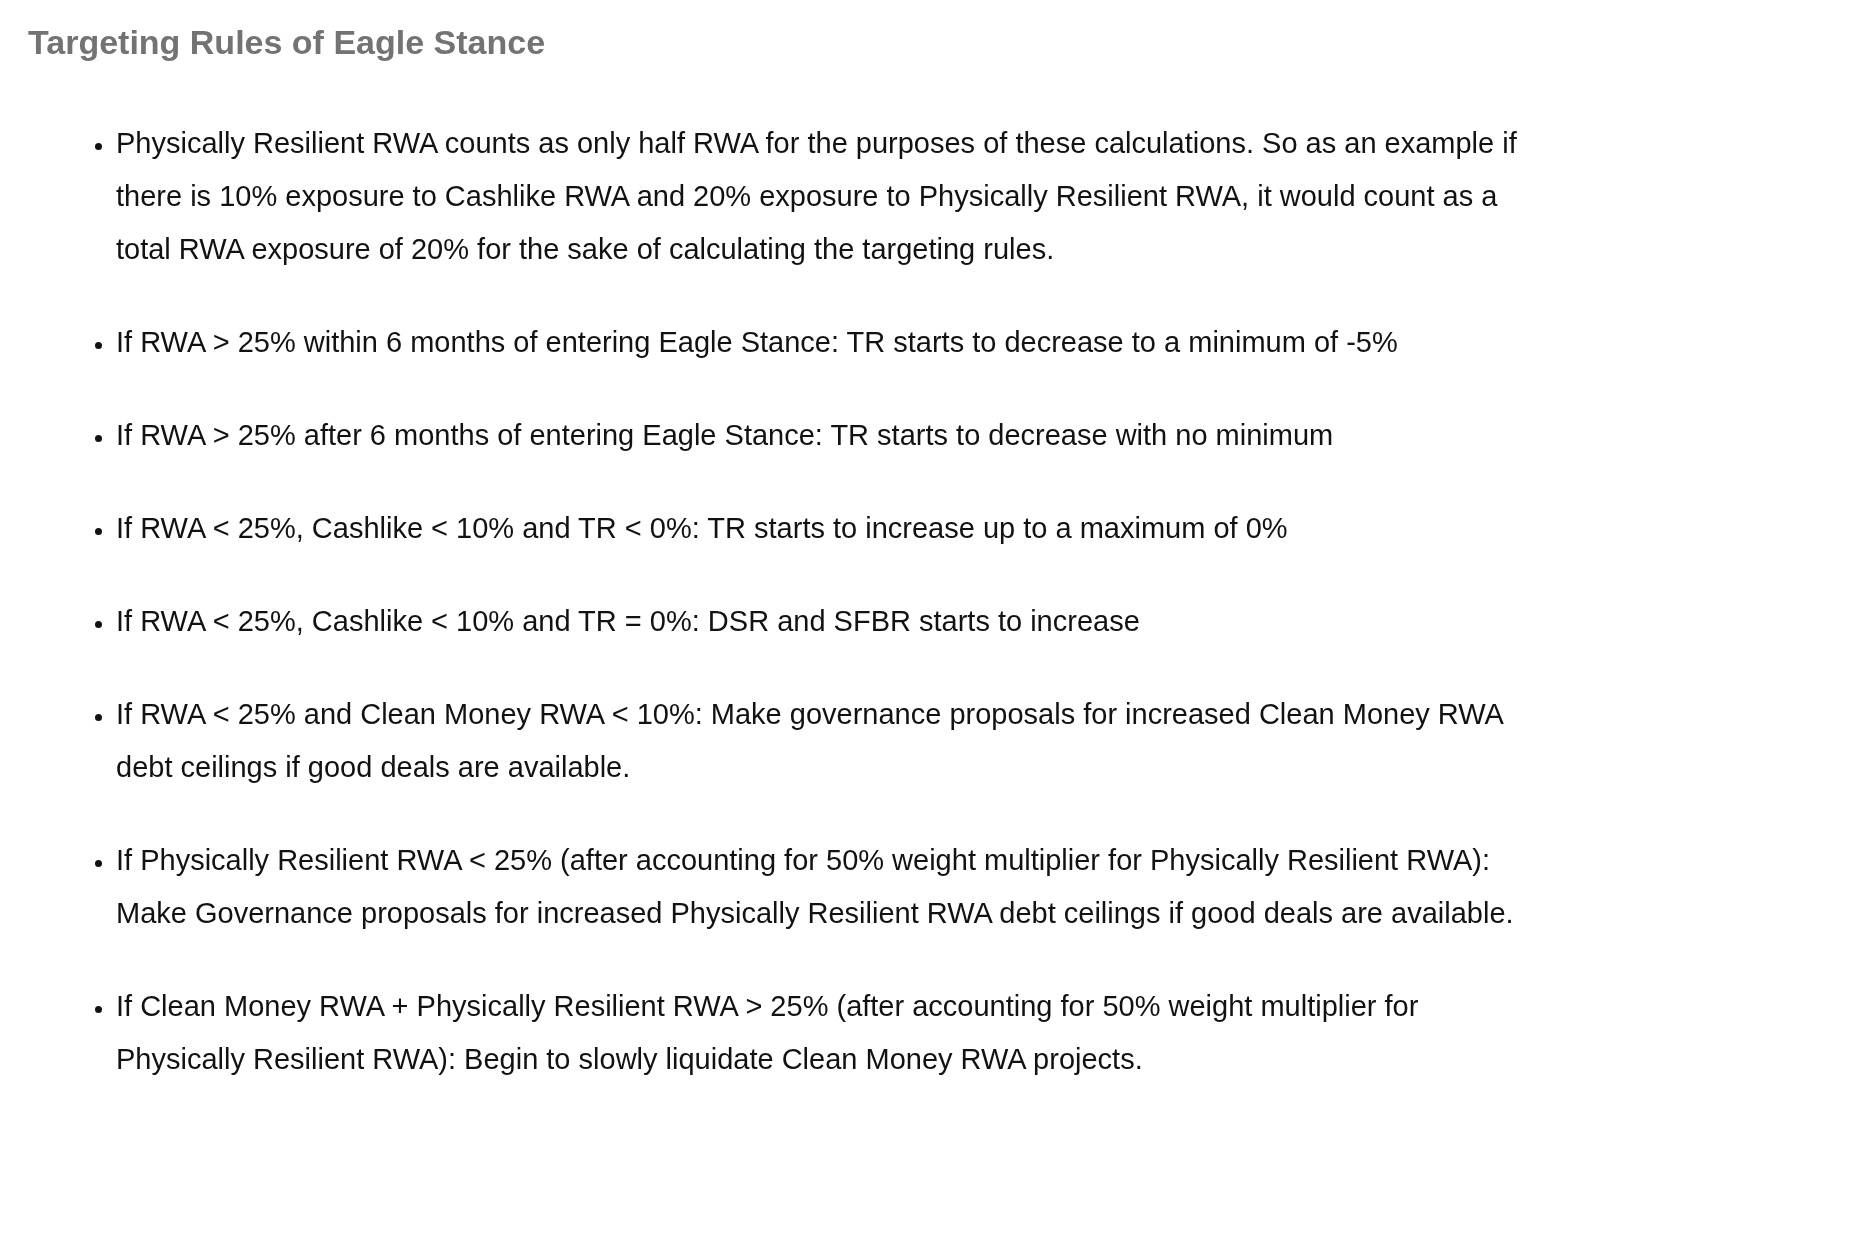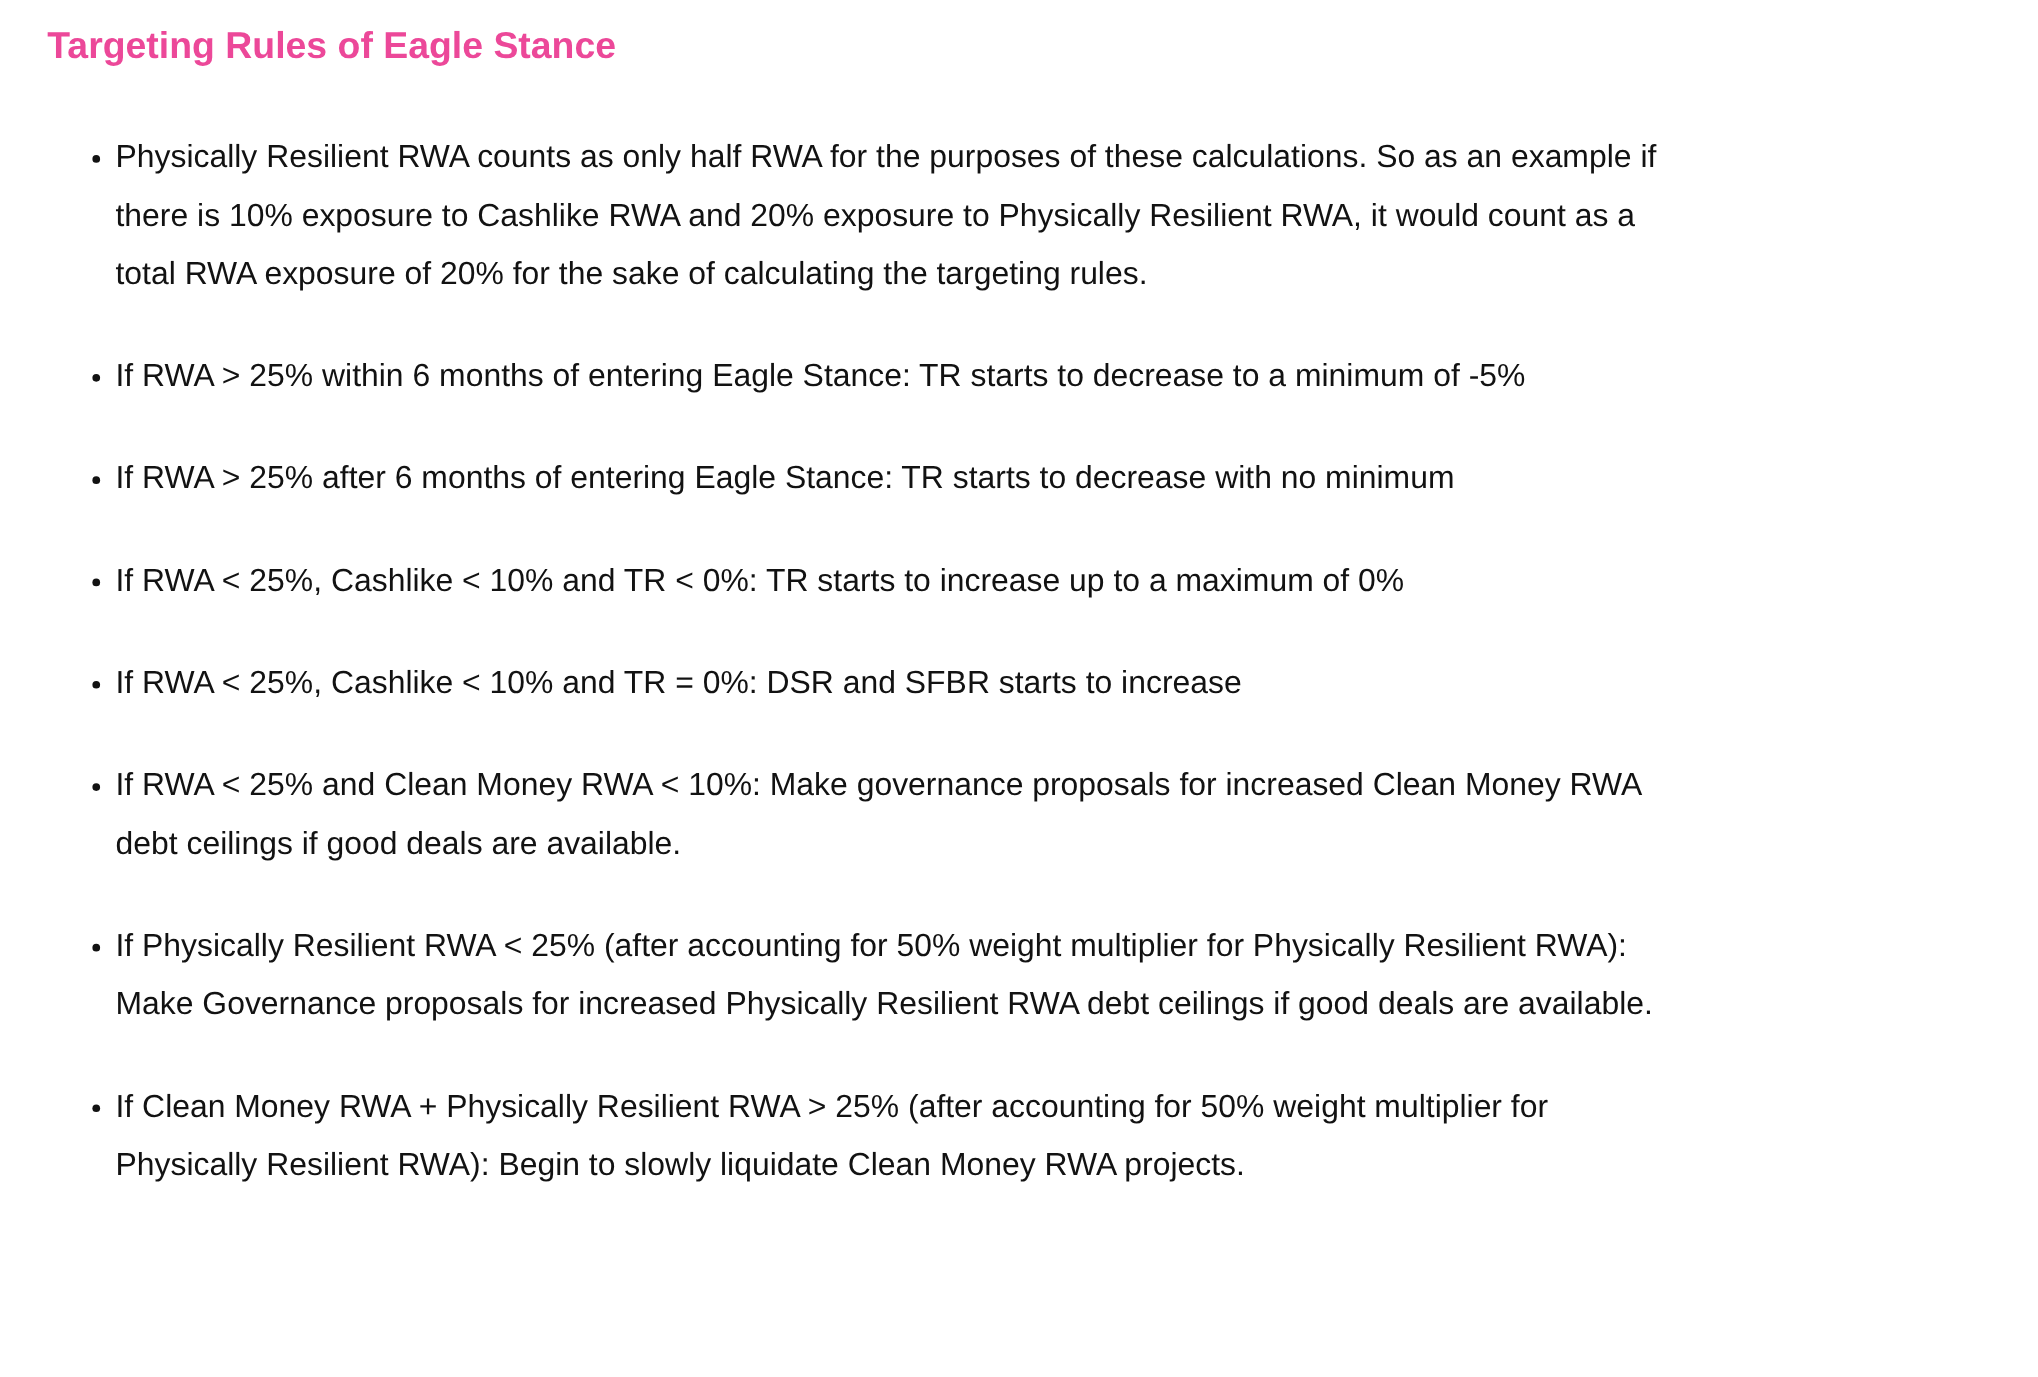--- a/index.html
+++ b/index.html
@@ -15,34 +15,35 @@
     color: #121212;
   }
   .doc {
     padding: 14px 30px 0 28px;
     box-sizing: border-box;
   }
   .doc-title {
     font-size: 34px;
     line-height: 40px;
     font-weight: 700;
-    margin: 8px 0 55px 15px;
-    color: #ec4899;
+    margin: 8px 0 55px 0;
+    color: #737373;
   }
   .rules-list {
     margin: 0;
     padding-left: 77px;
     list-style: disc outside;
   }
   .rules-list li {
     font-size: 29px;
     line-height: 53px;
     max-width: 1412px;
     margin-bottom: 40px;
     color: #121212;
+    margin-left: 11px;
   }
   .rules-list li::marker {
     color: #121212;
     font-size: 24px;
   }
 </style>
 </head>
 <body>
 
 <main class="doc">

